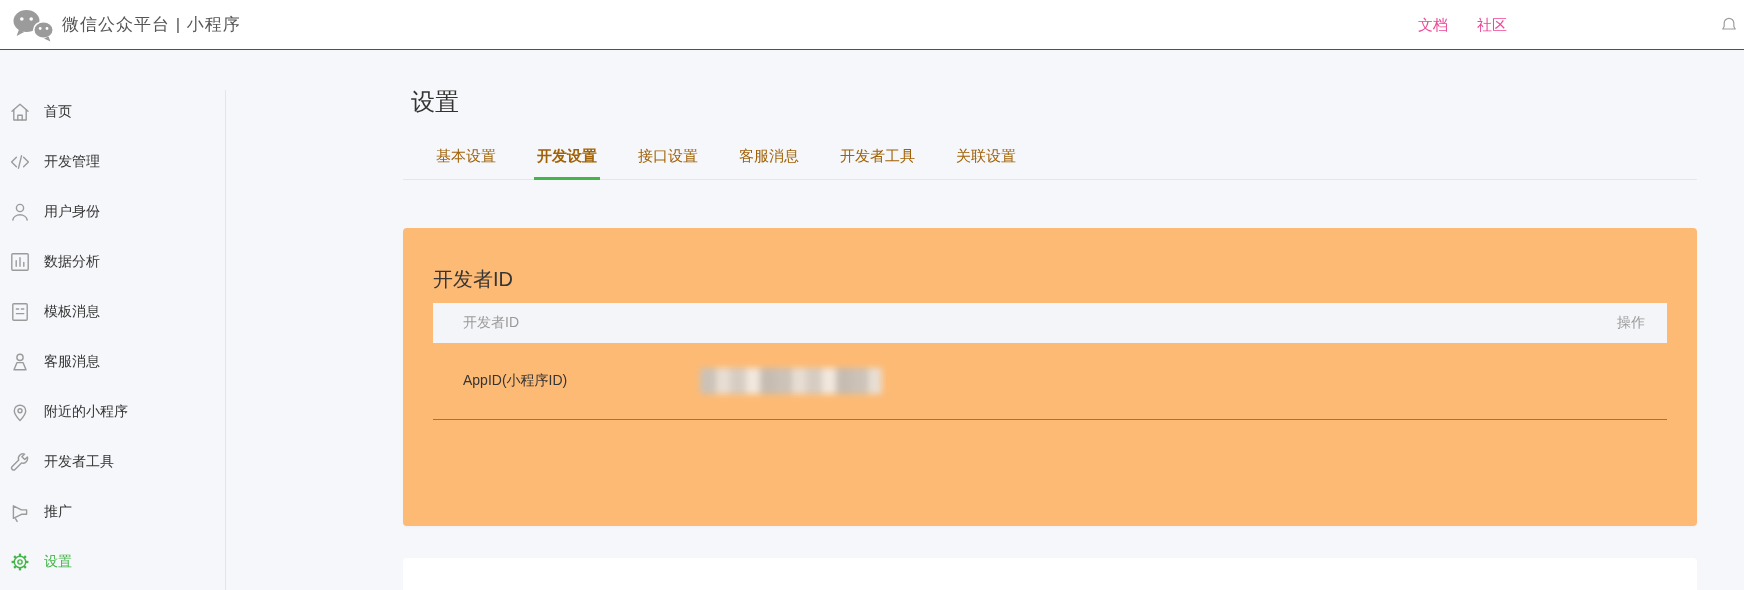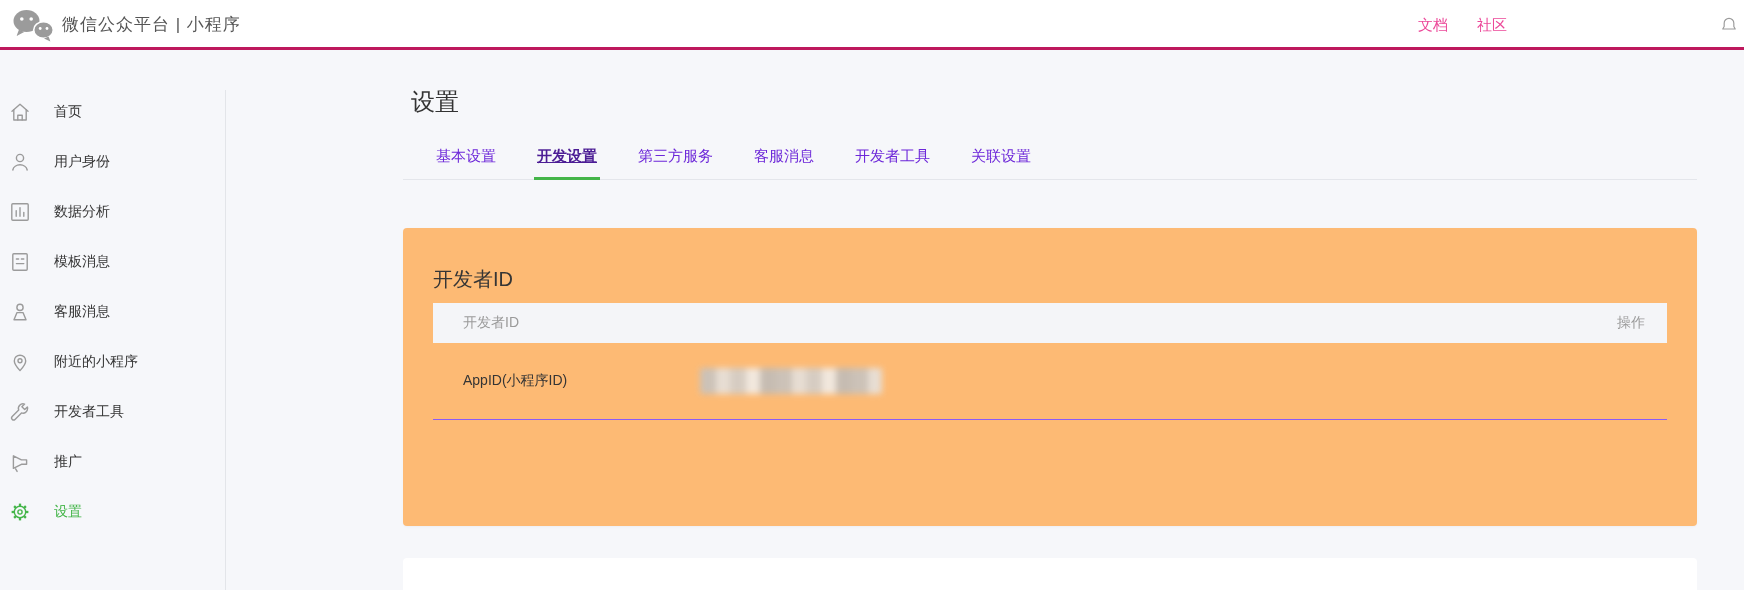--- a/index.html
+++ b/index.html
@@ -1,46 +1,46 @@
 <!DOCTYPE html>
 <html><head>
 <meta charset="utf-8">
 <style>
   * { margin:0; padding:0; box-sizing:border-box; }
   html,body { width:1744px; height:590px; overflow:hidden;
     font-family:"Liberation Sans","DejaVu Sans",sans-serif; background:#f6f7fa; }
 
   
   .topbar { position:absolute; top:0; left:0; width:1744px; height:50px;
-    background:#fff; border-bottom:3px solid #be185d; z-index:5; }
+    background:#fff; border-bottom:1px solid #be185d; z-index:5; }
   .logo { position:absolute; left:10px; top:7px; width:46px; height:37px; cursor:pointer; }
   .app-title { position:absolute; left:62px; top:0; height:50px; line-height:50px;
     font-size:17px; color:#555; letter-spacing:1px; }
   .nav-item { position:absolute; top:0; height:50px; line-height:50px;
     font-size:15px; color:#ec4899; cursor:pointer; }
   .nav-docs { left:1418px; }
   .nav-comm { left:1477px; }
   .bell { position:absolute; left:1719px; top:14px; cursor:pointer; }
 
   
   .sidebar { position:absolute; left:0; top:50px; width:225px; bottom:0; padding-top:37px; }
   .side-divider { position:absolute; left:225px; top:90px; bottom:0; width:1px; background:#e3e5e9; }
   .side-item { height:50px; display:flex; align-items:center; cursor:pointer; }
   .side-item .icon { margin-left:8px; width:24px; height:24px; color:#9b9b9b; }
-  .side-item .lbl { margin-left:22px; font-size:14px; color:#353535; }
+  .side-item .lbl { margin-left:12px; font-size:14px; color:#353535; }
   .side-item.active .icon { color:#44b549; }
   .side-item.active .lbl { color:#44b549; }
 
   
   .main { position:absolute; left:403px; top:50px; width:1294px; }
   .page-title { margin:36px 0 0 8px; font-size:24px; font-weight:400; color:#333; }
   .tabs { margin-top:29px; padding-left:33px; border-bottom:1px solid #e4e6eb;
     display:flex; gap:41px; }
-  .tab { font-size:15px; color:#6d28d9; padding-bottom:13px; cursor:pointer; position:relative; }
-  .tab.active { color:#4c1d95; font-weight:700;text-decoration:underline; }
+  .tab { font-size:15px; color:#a16207; padding-bottom:13px; cursor:pointer; position:relative; }
+  .tab.active { color:#a16207; font-weight:700; }
   .tab.active::after { content:""; position:absolute; left:-3px; right:-3px; bottom:-1px;
     height:3px; background:#44b549; }
 
   .card { margin-top:48px; background:#fdba74; border-radius:4px; padding:39px 30px 0;
     height:298px; box-shadow:0 1px 2px rgba(150,155,165,0.08); }
   .card h2 { font-size:20px; font-weight:400; color:#353535; line-height:24px; }
   .thead { margin-top:12px; height:40px; background:#f4f5f8; display:flex; align-items:center;
     padding:0 22px 0 30px; font-size:14px; color:#9a9a9a; }
   .thead .right { margin-left:auto; }
   .trow { display:flex; align-items:center; padding:0 20px 0 30px; font-size:14px;
@@ -93,20 +93,30 @@
     <span class="icon">
       <svg class="stroke-ic" width="24" height="24" viewBox="0 0 24 24">
         <path d="M4 11.2 L12 4.2 L20 11.2"></path>
           <path d="M5.8 9.8 V20 H18.2 V9.8"></path>
           <path d="M9.8 20 v-4.8 h4.4 V20"></path>
       </svg>
     </span>
     <span class="lbl">首页</span>
   </div>
 
+  <div class="side-item">
+    <span class="icon">
+      <svg class="stroke-ic" width="24" height="24" viewBox="0 0 24 24">
+        <path d="M8.4 7.2 L3.6 12 L8.4 16.8"></path>
+          <path d="M15.6 7.2 L20.4 12 L15.6 16.8"></path>
+          <path d="M13.5 5.8 L10.5 18.2"></path>
+      </svg>
+    </span>
+    <span class="lbl">开发管理</span>
+  </div>
 
   <div class="side-item">
     <span class="icon">
       <svg class="stroke-ic" width="24" height="24" viewBox="0 0 24 24">
         <circle cx="12" cy="8" r="3.6"></circle>
           <path d="M4.8 20 a7.3 6.2 0 0 1 14.4 0"></path>
       </svg>
     </span>
     <span class="lbl">用户身份</span>
   </div>
@@ -194,21 +204,21 @@
     <span class="lbl">设置</span>
   </div>
 </div>
 
 <div class="main">
   <h1 class="page-title">设置</h1>
 
   <div class="tabs">
     <span class="tab">基本设置</span>
     <span class="tab active">开发设置</span>
-    <span class="tab">第三方服务</span>
+    <span class="tab">接口设置</span>
     <span class="tab">客服消息</span>
     <span class="tab">开发者工具</span>
     <span class="tab">关联设置</span>
   </div>
 
   <div class="card">
     <h2>开发者ID</h2>
 
     <div class="thead">
       <span>开发者ID</span>

